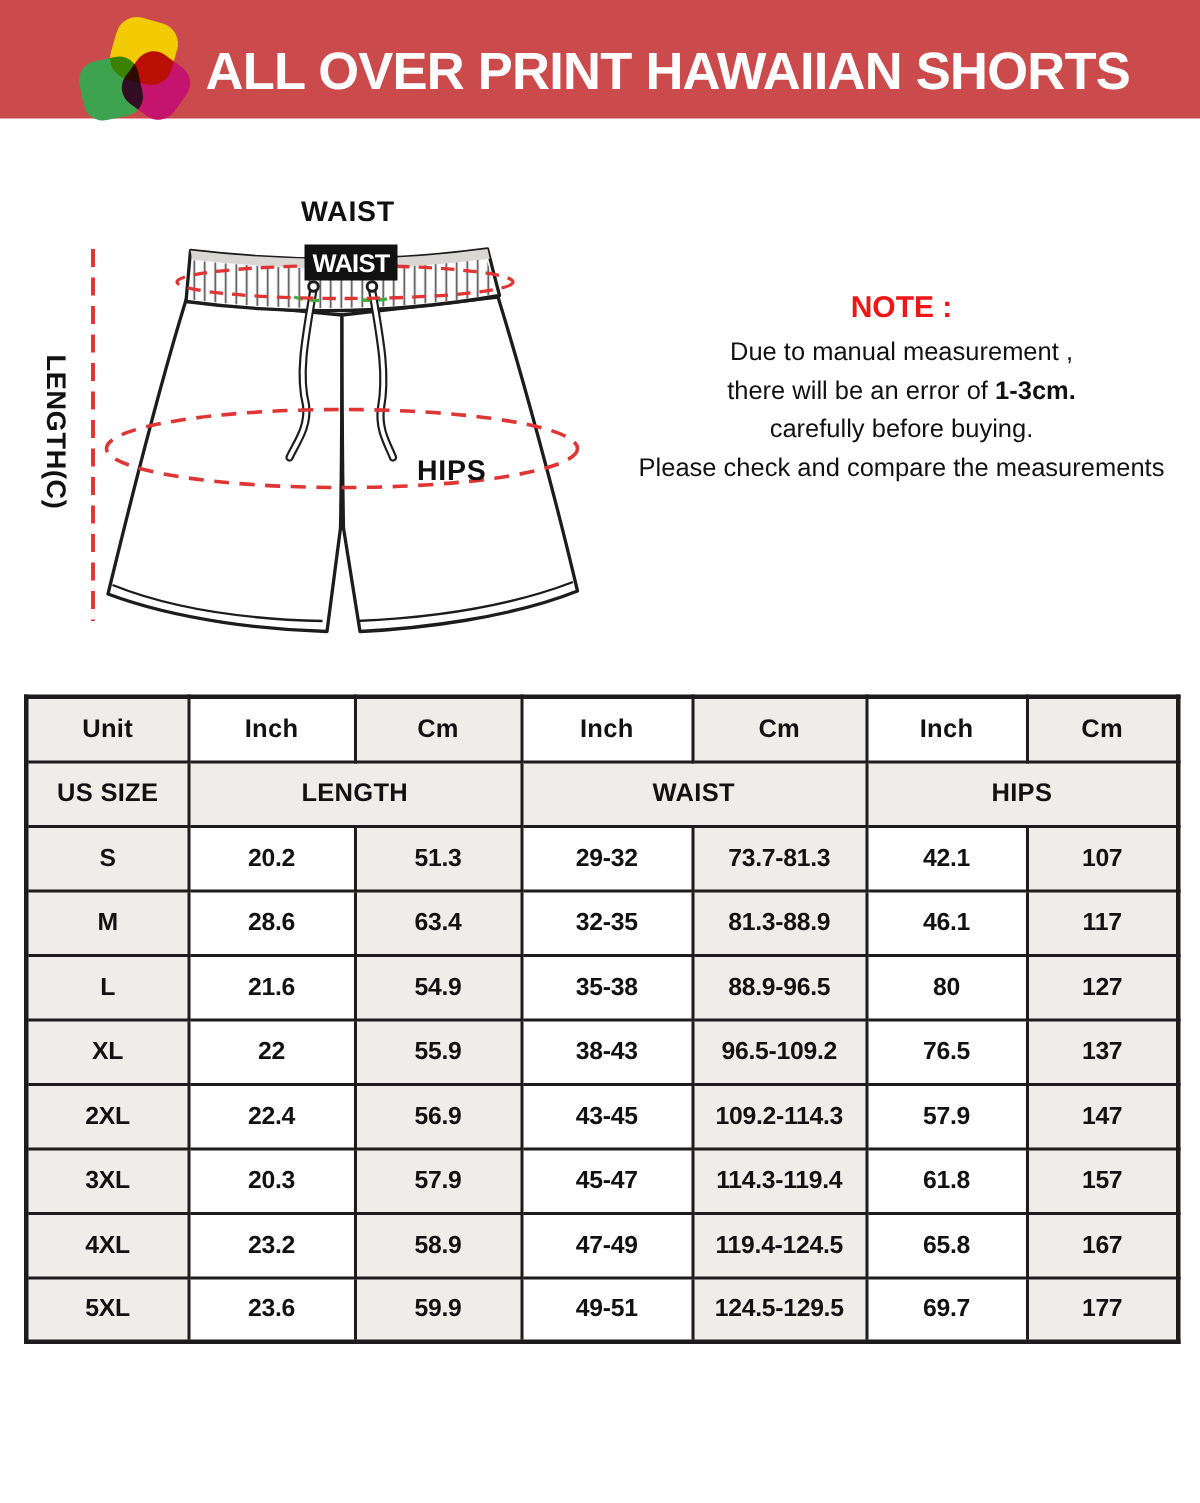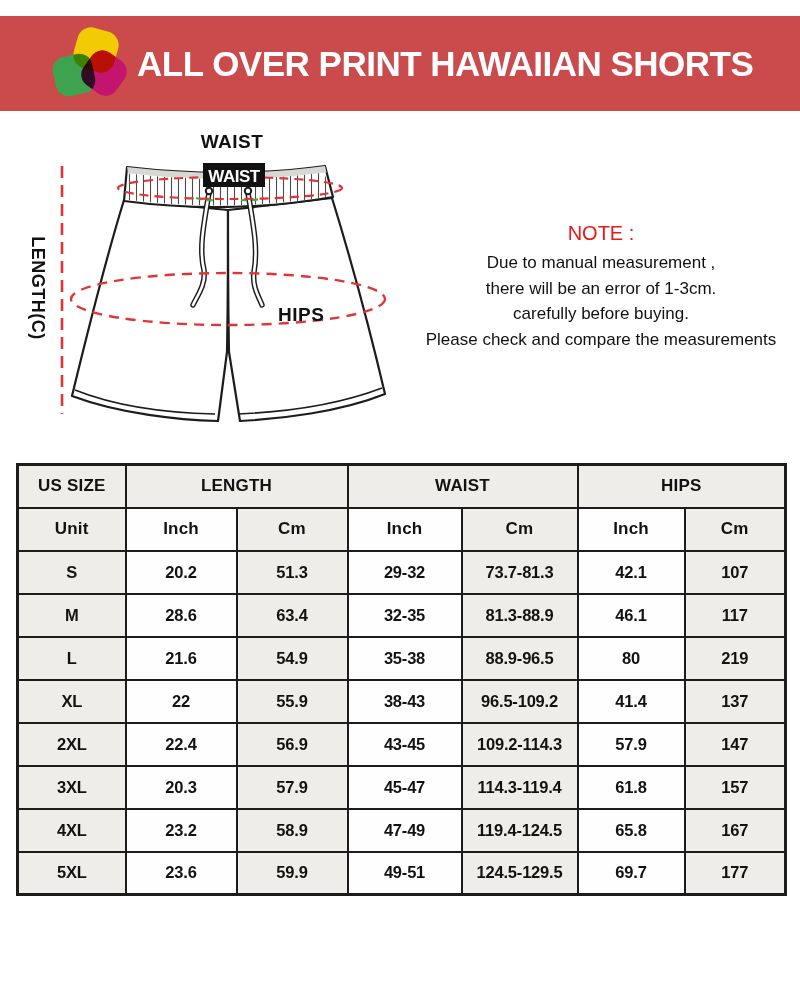--- a/index.html
+++ b/index.html
@@ -4,21 +4,21 @@
 <style>
   * { margin:0; padding:0; box-sizing:border-box; }
   html,body { background:#ffffff; }
   .page {
     position:relative; width:800px; height:1002px; background:#ffffff;
     font-family:"Liberation Sans", sans-serif; overflow:hidden;
   }
 
   
   .banner {
-    position:absolute; left:0; top:16px; width:800px; height:95px;
+    position:absolute; left:0; top:0; width:800px; height:79px;
     background:#cb4a4b; display:flex; align-items:center;
   }
   .logo { position:absolute; left:52px; top:8px; width:76px; height:80px; isolation:isolate; }
   .petal { mix-blend-mode:multiply; }
   .title {
     position:absolute; left:137px; top:0; height:95px; line-height:95px;
     color:#ffffff; font-size:35px; font-weight:bold; letter-spacing:-0.5px; white-space:nowrap;
   }
 
   
@@ -27,23 +27,23 @@
   .diag-label { position:absolute; color:#111; font-weight:bold; font-size:19px; letter-spacing:0.5px; white-space:nowrap; }
   .waist-top { left:160px; top:36px; width:144px; text-align:center; }
   .hips-lbl  { left:278px; top:209px; }
   .length-lbl{
     left:37px; top:193px; font-size:18px;
     transform:translate(-50%,-50%) rotate(90deg);
   }
 
   
   .note { position:absolute; left:418px; top:99px; width:366px; text-align:center; color:#111; }
-  .note-title { color:#ed1717; font-weight:normal; font-size:20px; margin-bottom:5px;margin-top:28px; }
+  .note-title { color:#ed1717; font-weight:bold; font-size:20px; margin-bottom:5px; }
   .note-line { font-size:17px; line-height:25.5px; }
-  .note-line b { font-weight:normal;text-align:center; }
+  .note-line b { font-weight:bold;text-align:center; }
 
   
   .size-table {
     position:absolute; left:16px; top:463px; width:768px;
     border-collapse:collapse; table-layout:fixed;
     border:3px solid #1c1c1c;
   }
   .size-table th, .size-table td {
     border:2px solid #1c1c1c; height:43px; text-align:center; vertical-align:middle;
     font-weight:bold; color:#121212; padding:0;
@@ -123,34 +123,34 @@
       <col style="width:108px">
         <col style="width:111px">
         <col style="width:111px">
       <col style="width:114px">
         <col style="width:116px">
         <col style="width:107px">
         <col style="width:101px">
     </colgroup>
     <thead>
       <tr>
-        <th class="g">US SIZE</th>
-        <th class="g" colspan="2">LENGTH</th>
-        <th class="g" colspan="2">WAIST</th>
-        <th class="g" colspan="2">HIPS</th>
-      </tr>
-      <tr>
         <th class="g">Unit</th>
         <th class="w">Inch</th>
         <th class="g">Cm</th>
         <th class="w">Inch</th>
         <th class="g">Cm</th>
         <th class="w">Inch</th>
         <th class="g">Cm</th>
       </tr>
+      <tr>
+        <th class="g">US SIZE</th>
+        <th class="g" colspan="2">LENGTH</th>
+        <th class="g" colspan="2">WAIST</th>
+        <th class="g" colspan="2">HIPS</th>
+      </tr>
     </thead>
     <tbody>
       <tr>
         <td class="g">S</td>
         <td class="w">20.2</td>
         <td class="g">51.3</td>
         <td class="w">29-32</td>
         <td class="g">73.7-81.3</td>
         <td class="w">42.1</td>
         <td class="g">107</td>
@@ -164,29 +164,29 @@
         <td class="w">46.1</td>
         <td class="g">117</td>
       </tr>
       <tr>
         <td class="g">L</td>
         <td class="w">21.6</td>
         <td class="g">54.9</td>
         <td class="w">35-38</td>
         <td class="g">88.9-96.5</td>
         <td class="w">80</td>
-        <td class="g">219</td>
+        <td class="g">127</td>
       </tr>
       <tr>
         <td class="g">XL</td>
         <td class="w">22</td>
         <td class="g">55.9</td>
         <td class="w">38-43</td>
         <td class="g">96.5-109.2</td>
-        <td class="w">41.4</td>
+        <td class="w">76.5</td>
         <td class="g">137</td>
       </tr>
       <tr>
         <td class="g">2XL</td>
         <td class="w">22.4</td>
         <td class="g">56.9</td>
         <td class="w">43-45</td>
         <td class="g">109.2-114.3</td>
         <td class="w">57.9</td>
         <td class="g">147</td>

